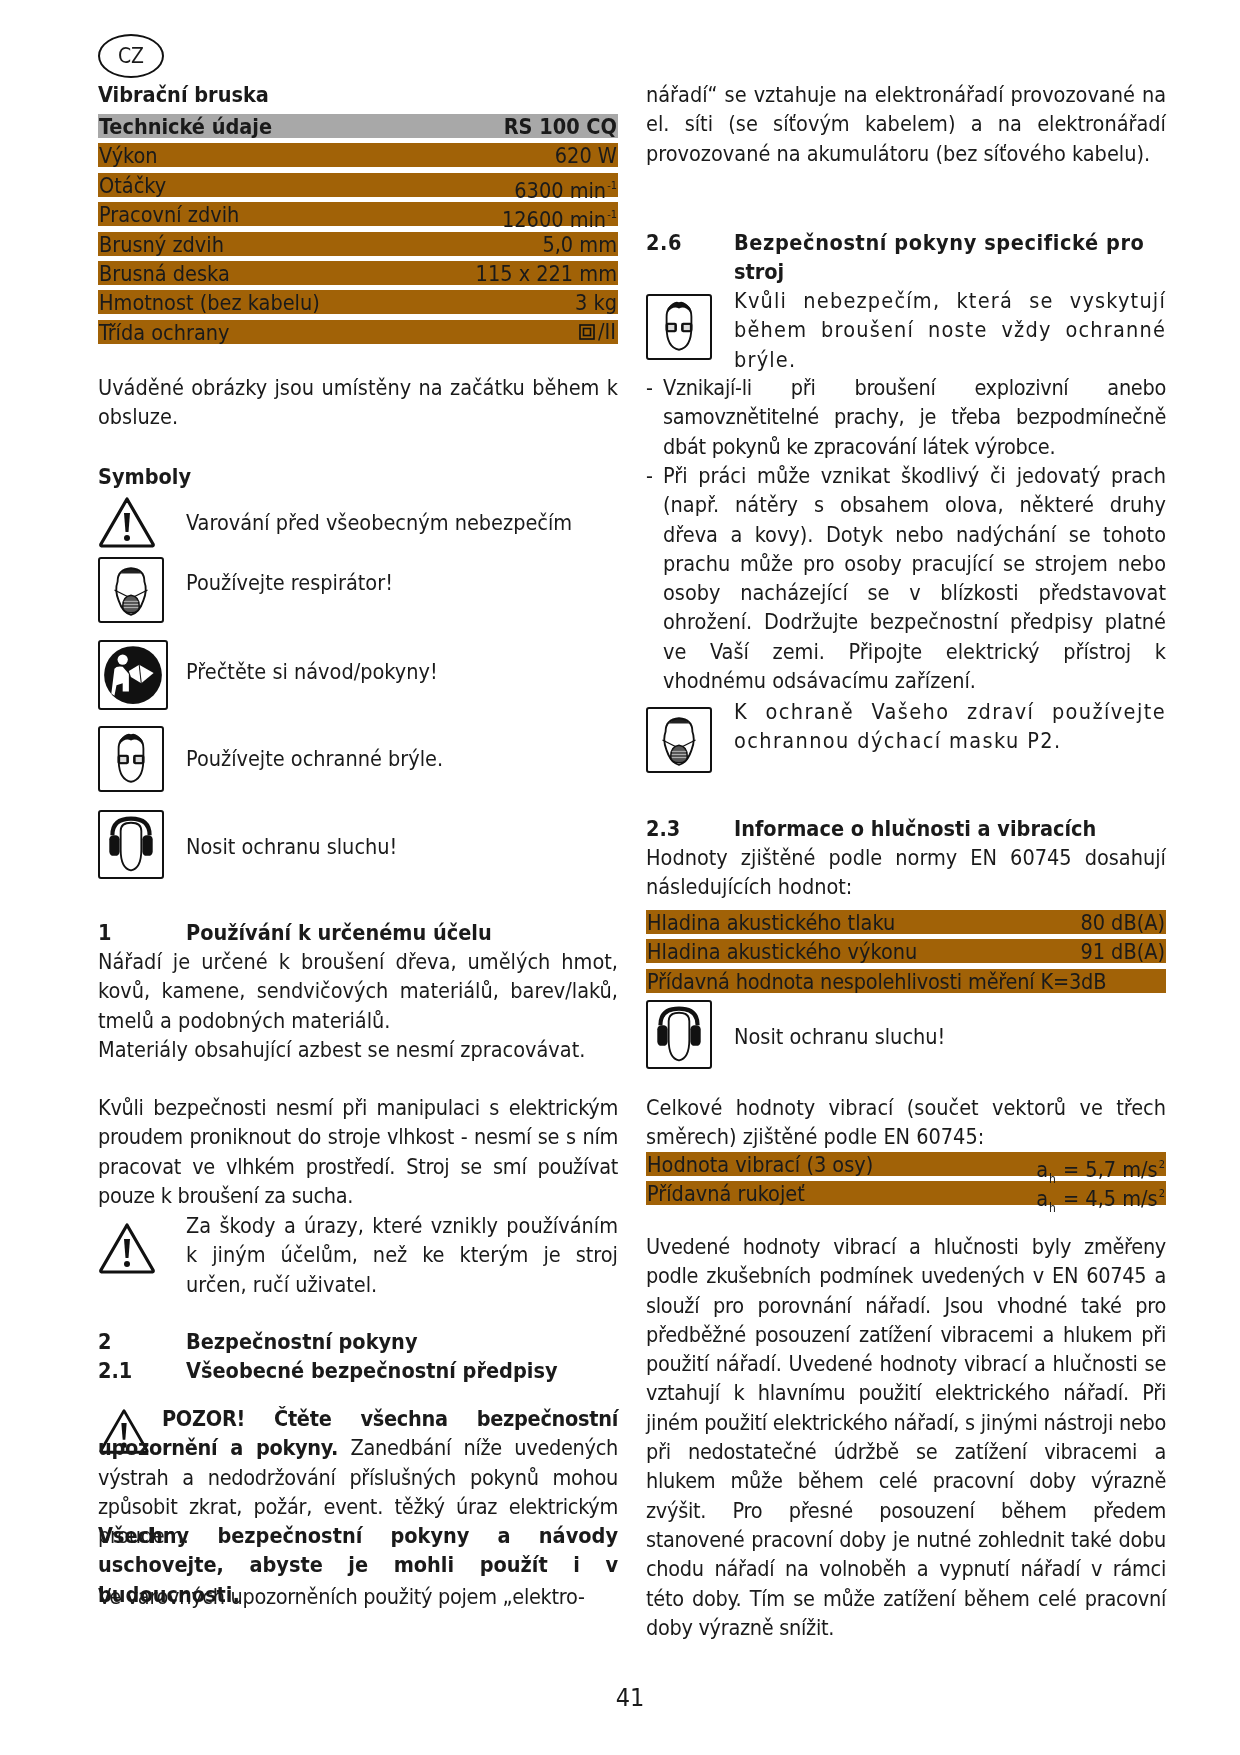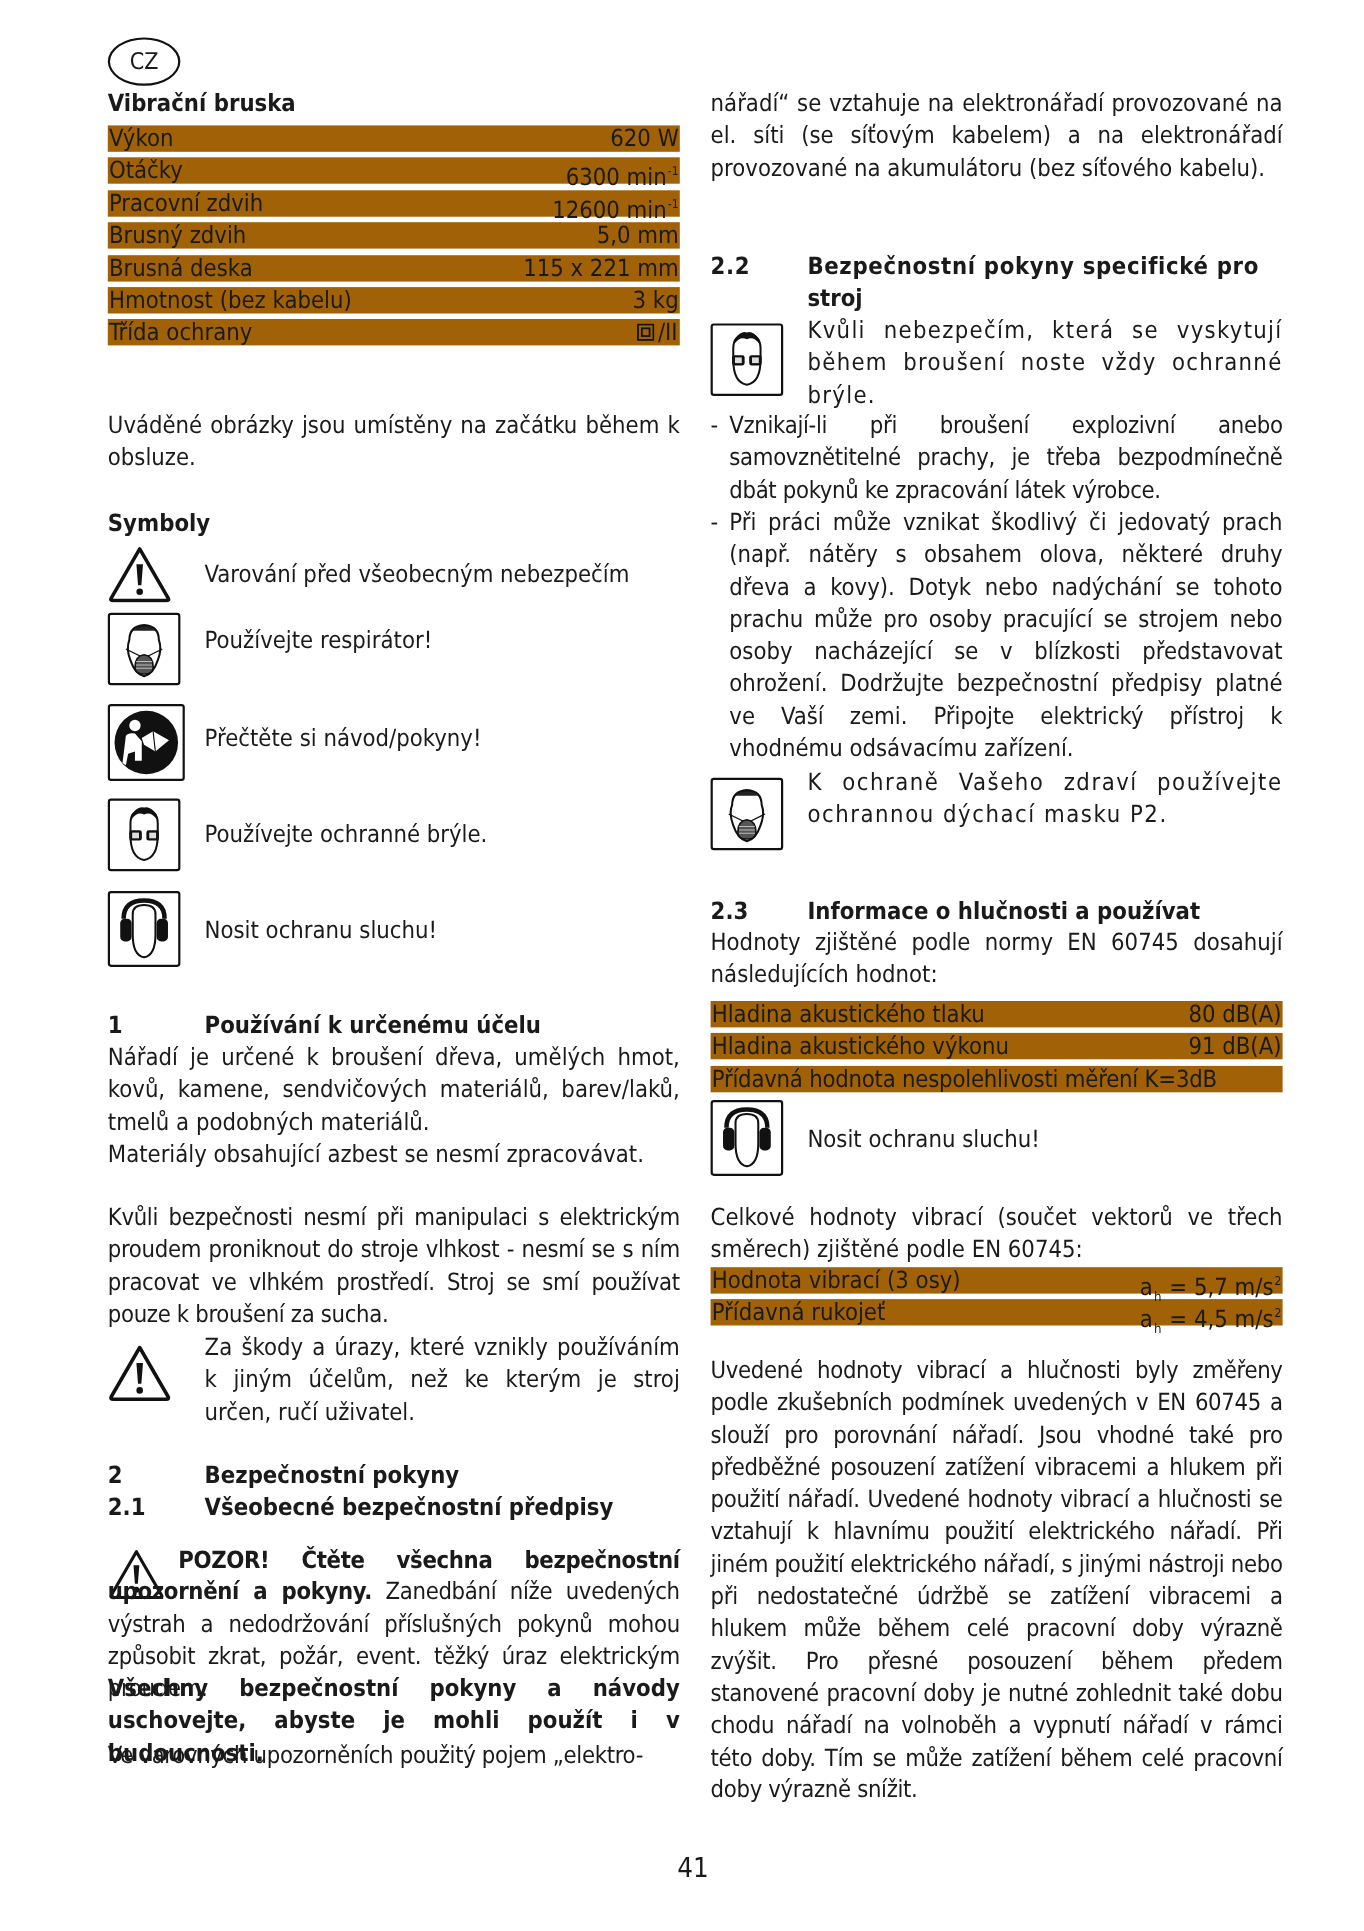--- a/index.html
+++ b/index.html
@@ -33,20 +33,24 @@
 </style>
 </head>
 <body>
 
 <div class="lang-badge">CZ</div>
 
 <div class="col col-left">
   <div class="abs bold" style="top:80px;">Vibrační bruska</div>
 
   <div class="spec-table" style="top:114px;">
+    <div class="row header">
+      <span>Technické údaje</span>
+      <span>RS 100 CQ</span>
+    </div>
     <div class="row">
       <span>Výkon</span>
       <span>620 W</span>
     </div>
     <div class="row">
       <span>Otáčky</span>
       <span><span>6300 min</span><sup>-1</sup></span>
     </div>
     <div class="row">
       <span>Pracovní zdvih</span>
@@ -161,21 +165,21 @@
     <span class="bold">POZOR! Čtěte všechna bezpečnostní upozornění a pokyny.</span><span> Zanedbání níže uvedených výstrah a nedodržování příslušných pokynů mohou způsobit zkrat, požár, event. těžký úraz elektrickým proudem.</span>
   </div>
   <div class="abs bold justify" style="top:1521px; width:520px;">Všechny bezpečnostní pokyny a návody uschovejte, abyste je mohli použít i v budoucnosti.</div>
   <div class="abs squeeze" style="top:1582px; width:520px; white-space:nowrap;">Ve varovných upozorněních použitý pojem „elektro-</div>
 </div>
 
 <div class="col col-right">
   <div class="abs justify" style="top:80px; width:520px;">nářadí“ se vztahuje na elektronářadí provozované na el. síti (se síťovým kabelem) a na elektronářadí provozované na akumulátoru (bez síťového kabelu).</div>
 
   <div class="heading" style="top:228px; letter-spacing:0.6px;">
-    <span class="num">2.2</span><span>Bezpečnostní pokyny specifické pro</span>
+    <span class="num">2.6</span><span>Bezpečnostní pokyny specifické pro</span>
   </div>
   <div class="heading" style="top:257px; left:88px;">stroj</div>
 
   <div class="icon-box" style="left:0; top:294px;">
     <svg viewBox="0 0 60 60">
       <path d="M18 20 Q18 8 30 8 Q42 8 42 20 L42 30 Q42 50 30 52 Q18 50 18 30 Z" fill="none" stroke="#111" stroke-width="1.8"></path>
       <path d="M19 16 Q24 9 30 12 Q36 9 41 16 L41 12 Q35 4 30 6 Q25 4 19 12 Z" fill="#111"></path>
       <rect x="17" y="26" width="11" height="9" rx="2" fill="#111"></rect>
       <rect x="32" y="26" width="11" height="9" rx="2" fill="#111"></rect>
       <rect x="19.5" y="28" width="6" height="5" fill="#ddd"></rect>
@@ -196,21 +200,21 @@
       <path d="M20 14 Q30 4 40 14" fill="#222"></path>
       <path d="M17 22 Q17 10 30 9 Q43 10 43 22 Q46 30 42 40 Q38 52 30 54 Q22 52 18 40 Q14 30 17 22 Z" fill="none" stroke="#111" stroke-width="1.8"></path>
       <path d="M14 30 L30 38 L46 30" fill="none" stroke="#111" stroke-width="1.2"></path>
       <path d="M22 46 Q22 36 30 35 Q38 36 38 46 Q38 52 30 52 Q22 52 22 46 Z" fill="#555" stroke="#111" stroke-width="1.4"></path>
       <path d="M23 41 H37 M23 44 H37 M23 47 H37" stroke="#bbb" stroke-width="0.9"></path>
     </svg>
   </div>
   <div class="abs justify" style="left:88px; top:697px; width:432px; letter-spacing:1.4px;">K ochraně Vašeho zdraví používejte ochrannou dýchací masku P2.</div>
 
   <div class="heading" style="top:814px;">
-    <span class="num">2.3</span><span>Informace o hlučnosti a používat</span>
+    <span class="num">2.3</span><span>Informace o hlučnosti a vibracích</span>
   </div>
   <div class="abs justify" style="top:843px; width:520px;">Hodnoty zjištěné podle normy EN 60745 dosahují následujících hodnot:</div>
 
   <div class="spec-table" style="top:910px;">
     <div class="row">
       <span>Hladina akustického tlaku</span>
       <span>80 dB(A)</span>
     </div>
     <div class="row">
       <span>Hladina akustického výkonu</span>

